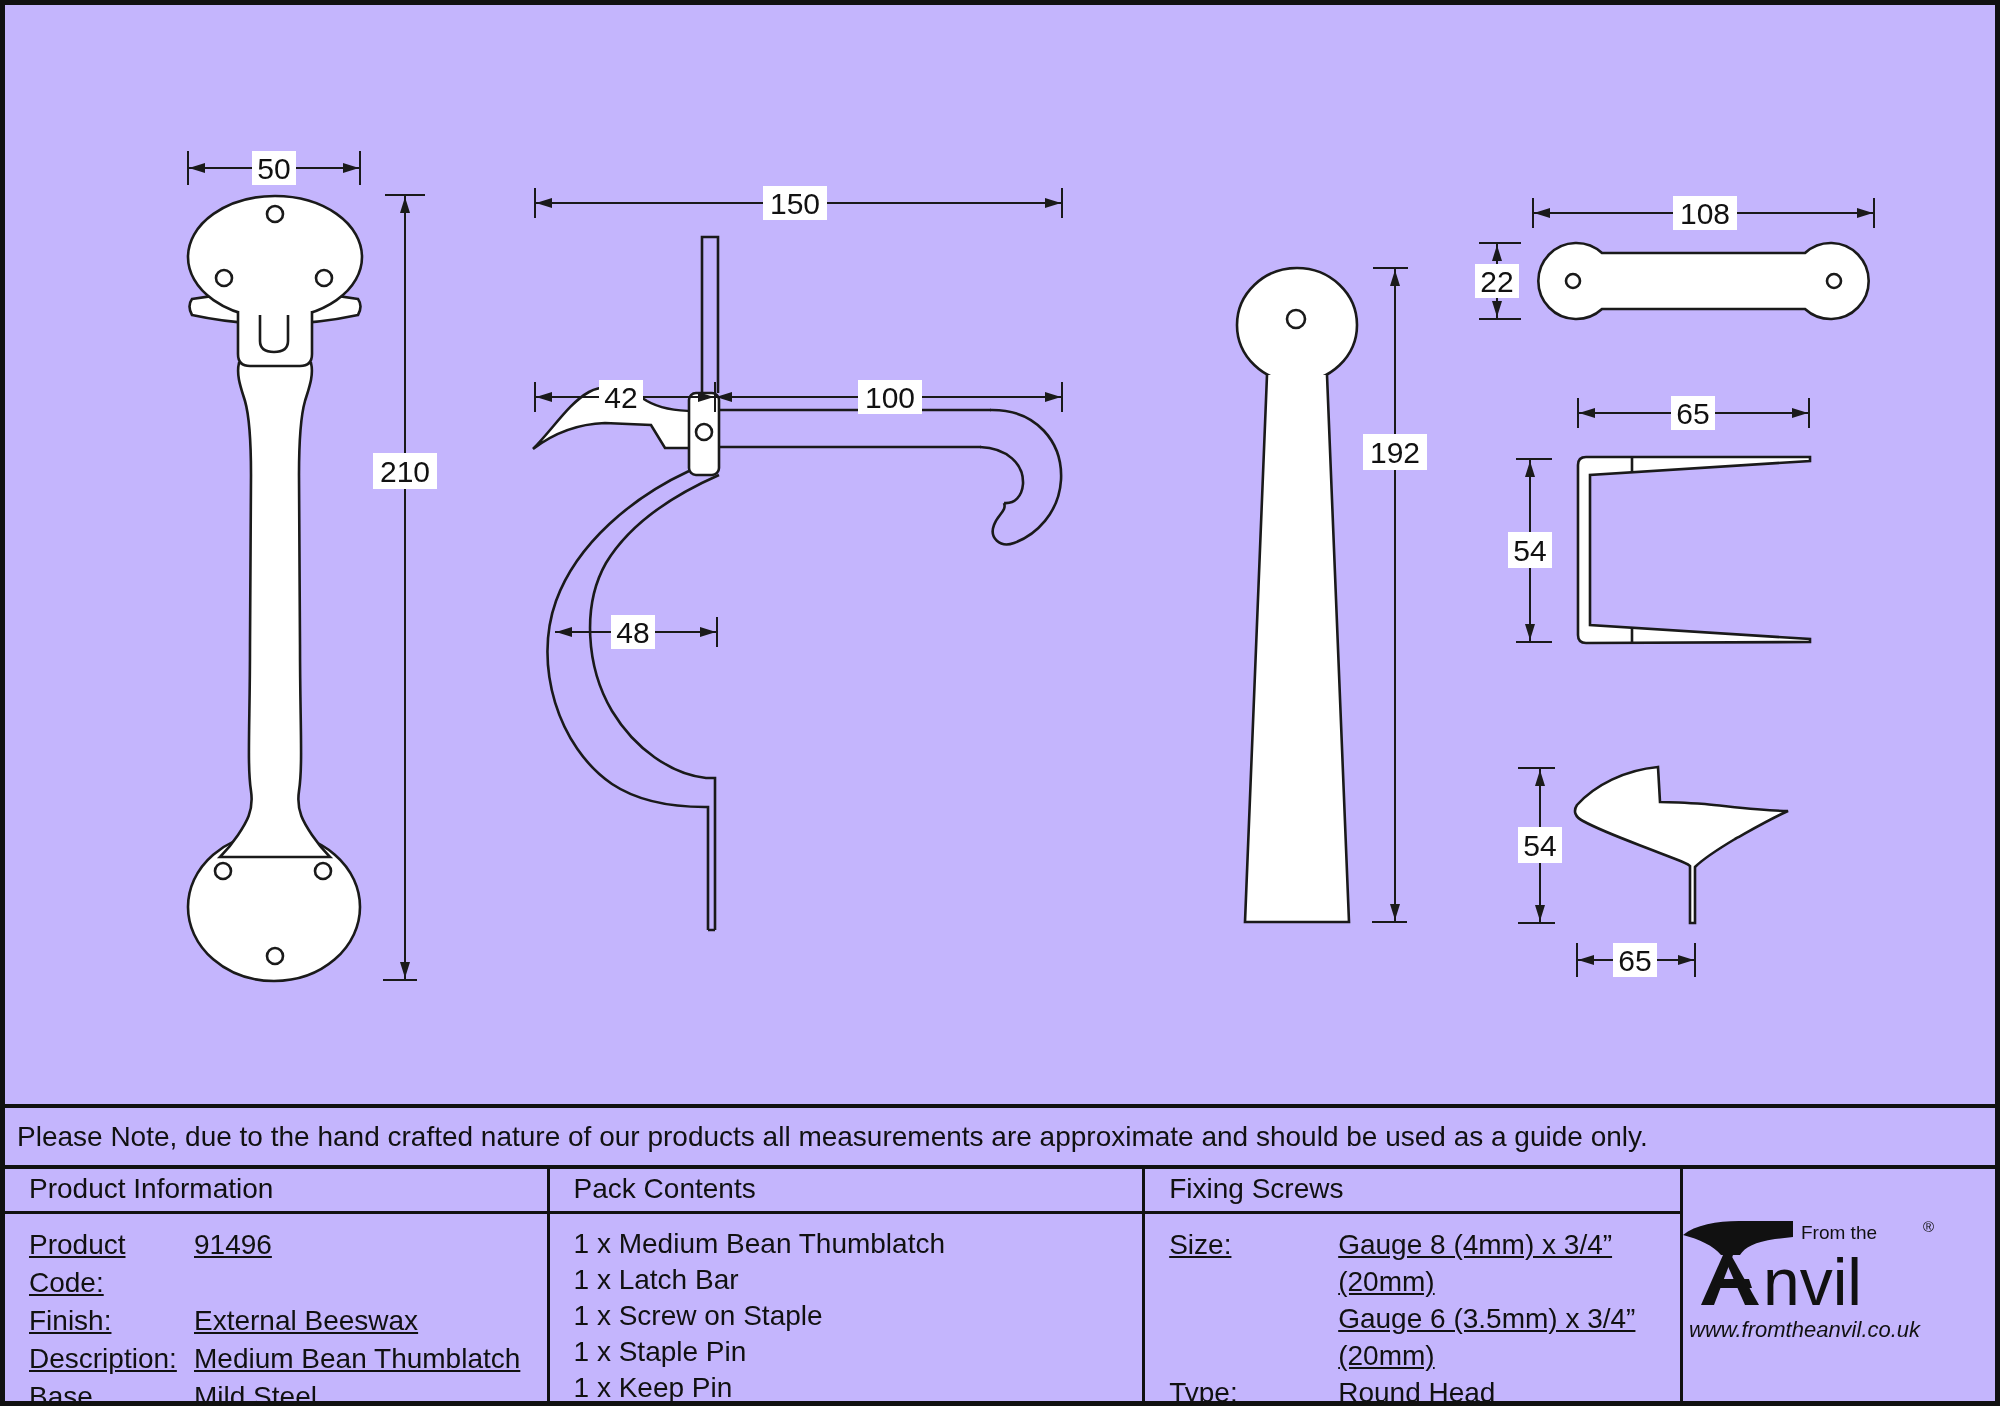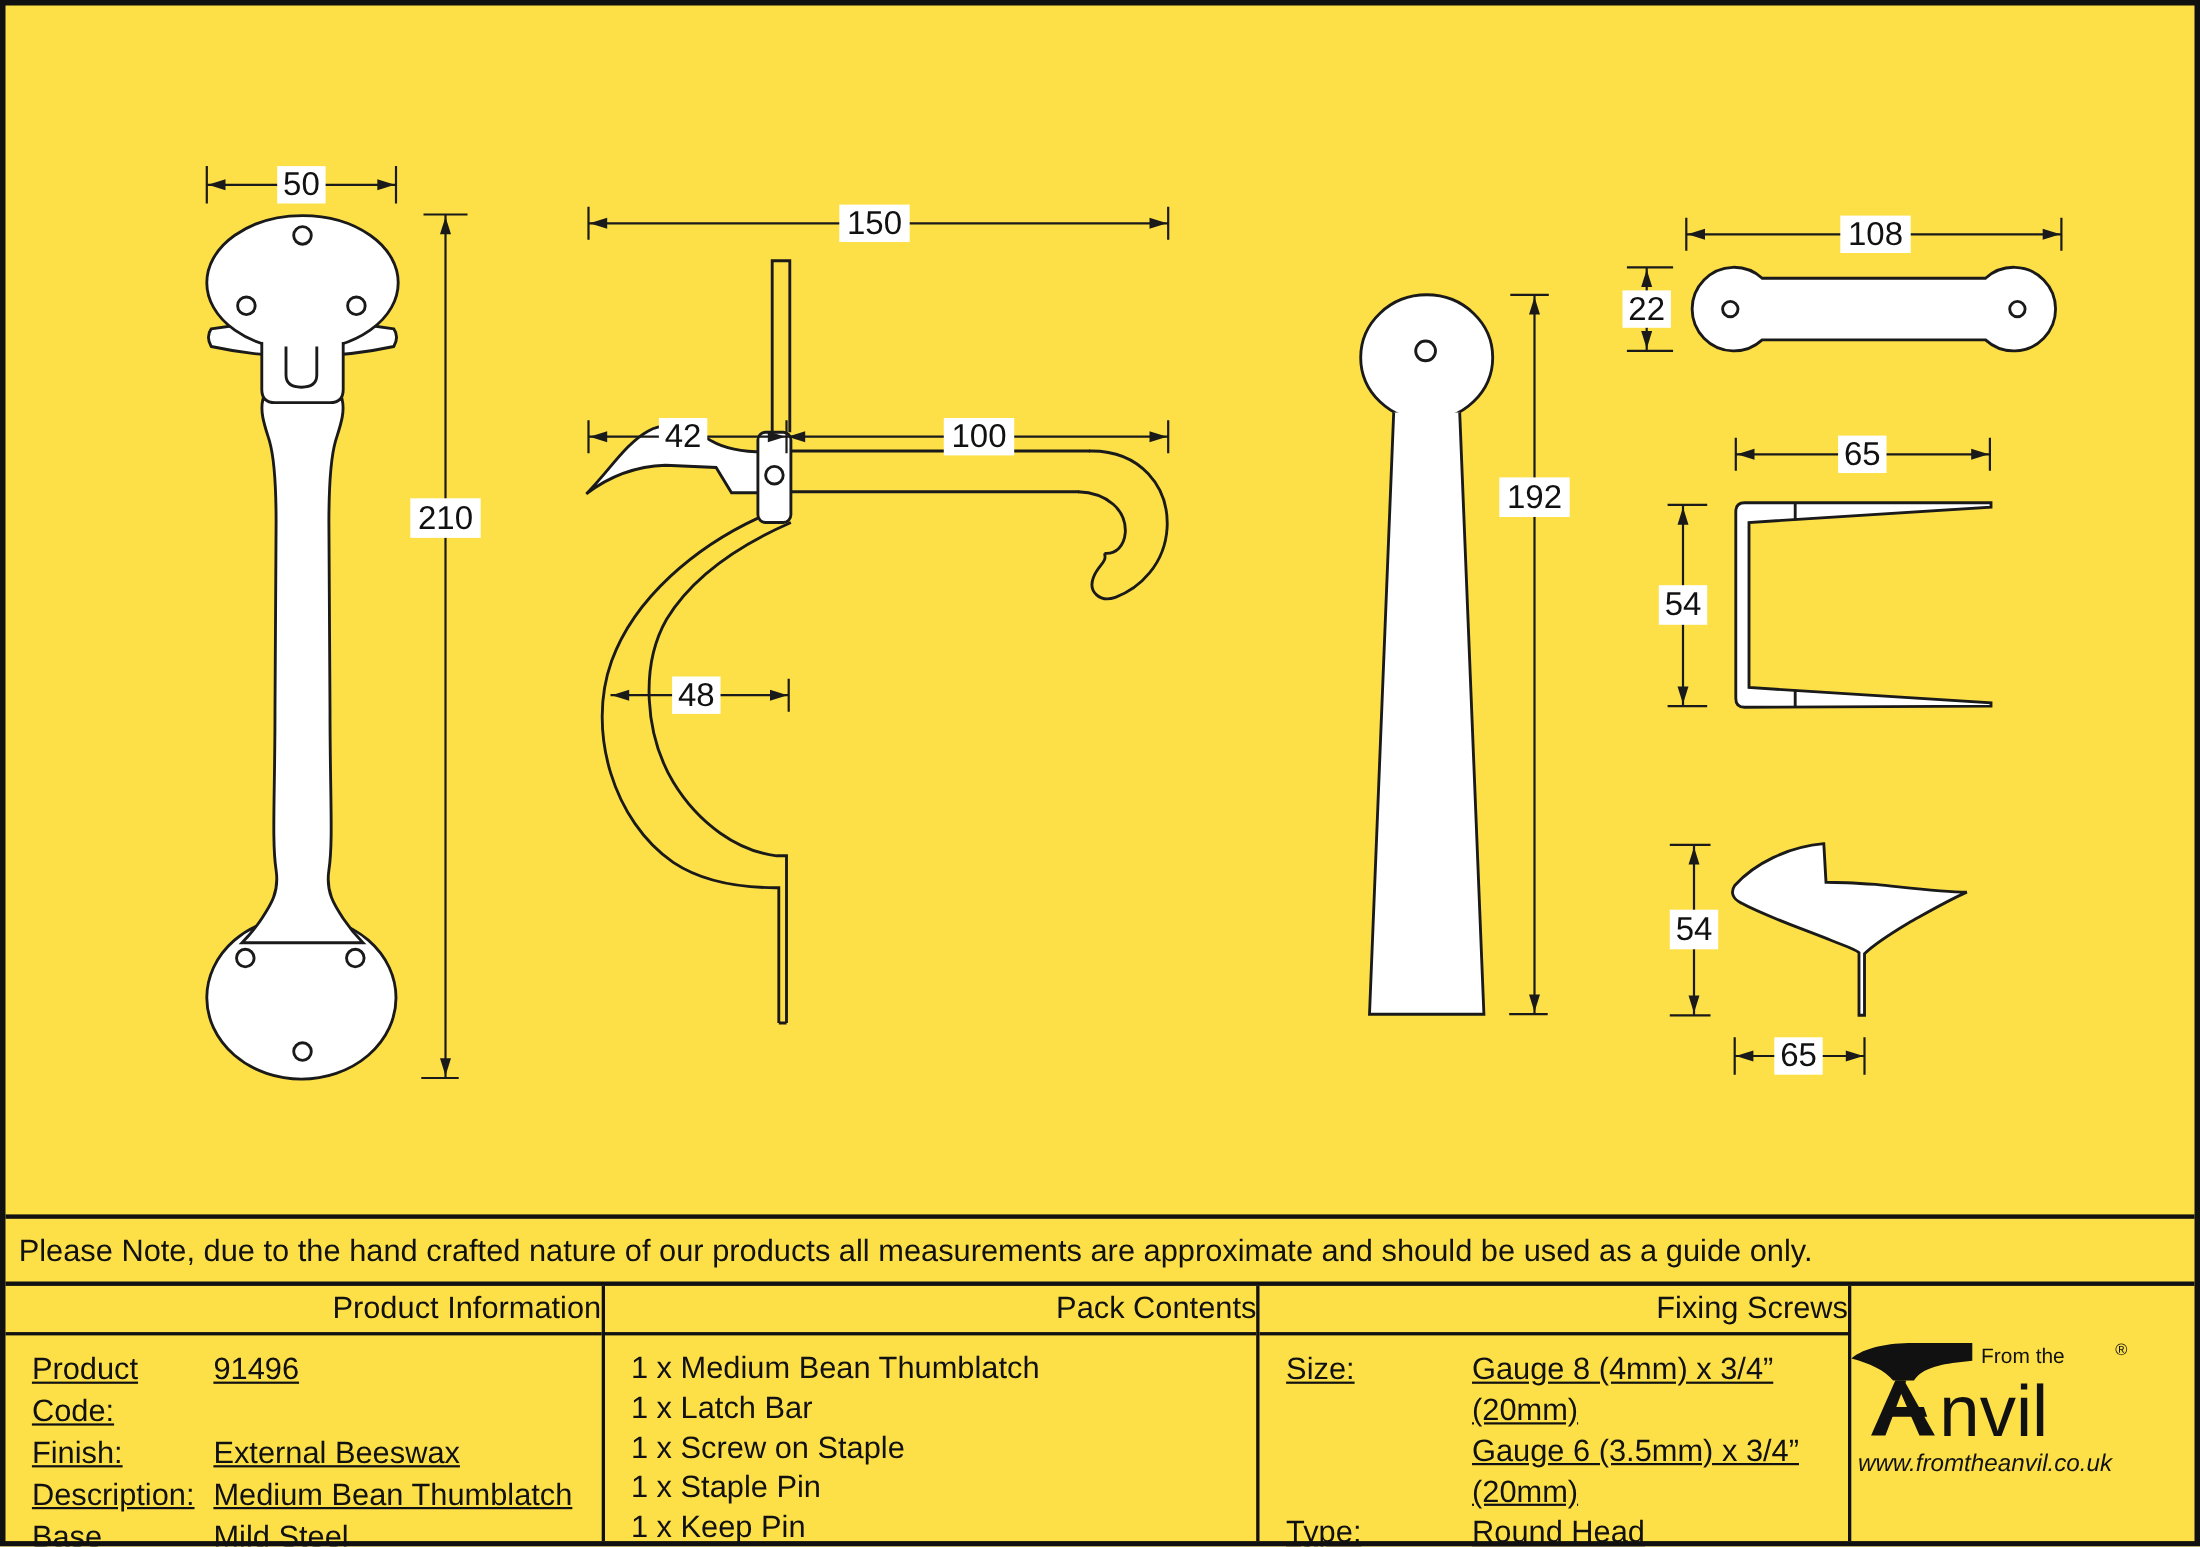--- a/index.html
+++ b/index.html
@@ -1,18 +1,18 @@
 <!DOCTYPE html>
 <html><head>
 <meta charset="utf-8">
 <style>
   html,body{margin:0;padding:0;background:#fff;}
   .page{
     width:2000px;height:1406px;box-sizing:border-box;
-    border:5px solid #111;background:#fde047;
+    border:5px solid #111;background:#c4b5fd;
     display:flex;flex-direction:column;
     font-family:"Liberation Sans",sans-serif;color:#111;
   }
   .drawing-area{height:1099px;overflow:hidden;}
   .drawing-area svg{display:block;}
   svg text{font-family:"Liberation Sans",sans-serif;}
   .dim-label{font-size:30px;fill:#111;text-anchor:middle;dominant-baseline:central;}
   .part{fill:#fff;stroke:#1a1a1a;stroke-width:2.6;}
   .partline{fill:none;stroke:#1a1a1a;stroke-width:2.6;}
   .dimline{stroke:#1a1a1a;stroke-width:2;fill:none;}
@@ -22,21 +22,21 @@
     border-top:4px solid #111;height:57px;
     display:flex;align-items:center;padding-left:12px;
     font-size:28px;
   }
   .info-table{border-top:4px solid #111;flex:1;display:flex;min-height:0;}
   .col{box-sizing:border-box;border-right:3px solid #111;display:flex;flex-direction:column;}
   .col-product{width:565px;}
   .col-pack{width:618px;}
   .col-screws{width:558px;}
   .col-logo{flex:1;border-right:none;display:flex;align-items:center;justify-content:center;}
-  .col-header{height:42px;line-height:40px;border-bottom:3px solid #111;padding-left:24px;font-size:28px;flex:none;text-align:right;}
+  .col-header{height:42px;line-height:40px;border-bottom:3px solid #111;padding-left:24px;font-size:28px;flex:none;}
   .col-body{padding:12px 0 0 24px;font-size:28px;}
   .kv{display:flex;line-height:38px;text-decoration:underline;}
   .col-product .kv .k{width:165px;flex:none;}
   .col-screws .kv{line-height:37px;}
   .col-screws .kv .k{width:169px;flex:none;}
   .pack-item{line-height:36px;}
   .logo-box{text-align:center;}
 </style>
 </head>
 <body>

